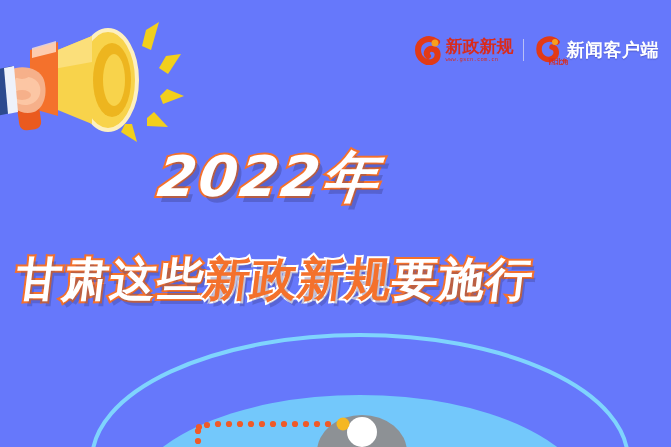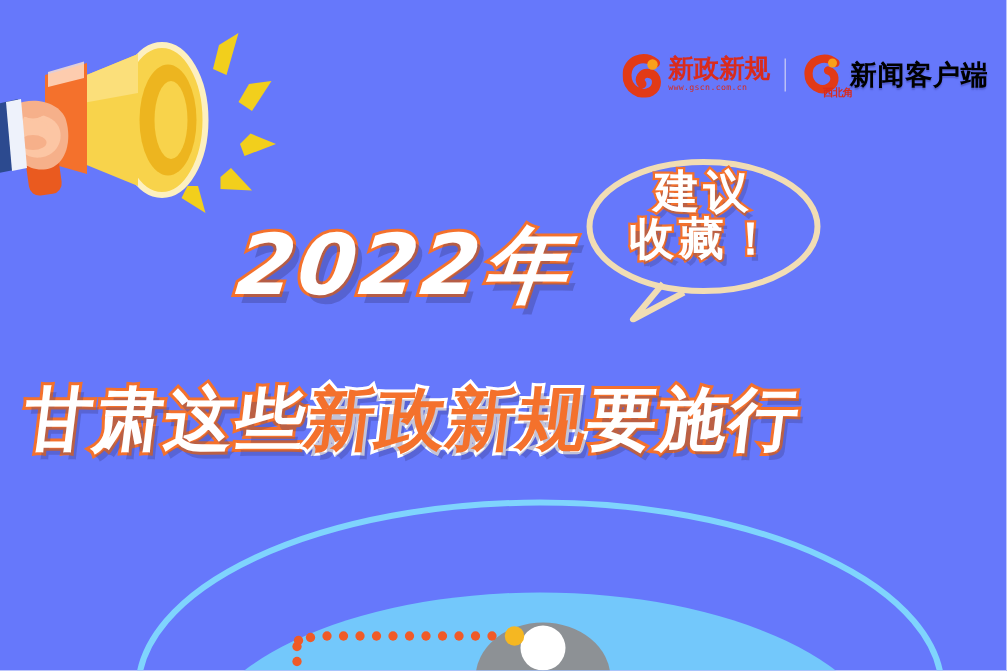--- a/index.html
+++ b/index.html
@@ -88,21 +88,21 @@
     text-align: center;
     font-size: 7px;
     font-weight: bold;
     color: #d92b1c;
     letter-spacing: -0.4px;
     font-family: "DejaVu Sans", sans-serif;
   }
   .logo-app {
     font-size: 18px;
     font-weight: bold;
-    color: #000000;
+    color: #ffffff;
     letter-spacing: 0.5px;
     white-space: nowrap;
     text-shadow: 0 1px 1px rgba(40,40,120,.35);
     font-family: "DejaVu Sans", "Liberation Sans", sans-serif;
   }
 
   
   .megaphone {
     position: absolute;
     left: -4px;
@@ -283,28 +283,18 @@
           <circle cx="22" cy="8" r="3" fill="#f9a01b"></circle>
         </svg>
         <span class="mk2-sub">西北角</span>
       </span>
       <span class="logo-app">新闻客户端</span>
     </div>
   </div>
 
   <div class="year">2022年</div>
 
-  <div class="bubble">
-    <svg viewBox="0 0 166 112" xmlns="http://www.w3.org/2000/svg">
-      <ellipse cx="83" cy="48" rx="76" ry="43" fill="none" stroke="#f1ddb4" stroke-width="4"></ellipse>
-      <path d="M 56 86 L 36 110 L 70 92" fill="none" stroke="#f1ddb4" stroke-width="4" stroke-linejoin="round"></path>
-    </svg>
-    <div class="bubble-text">
-      <span class="bubble-line">建议</span>
-      <span class="bubble-line">收藏！</span>
-    </div>
-  </div>
 
   <div class="headline">
     <span class="hl-white">甘肃这些</span><span class="hl-orange">新政新规</span><span class="hl-white">要施行</span>
   </div>
 
 </div>
 
 </body></html>

